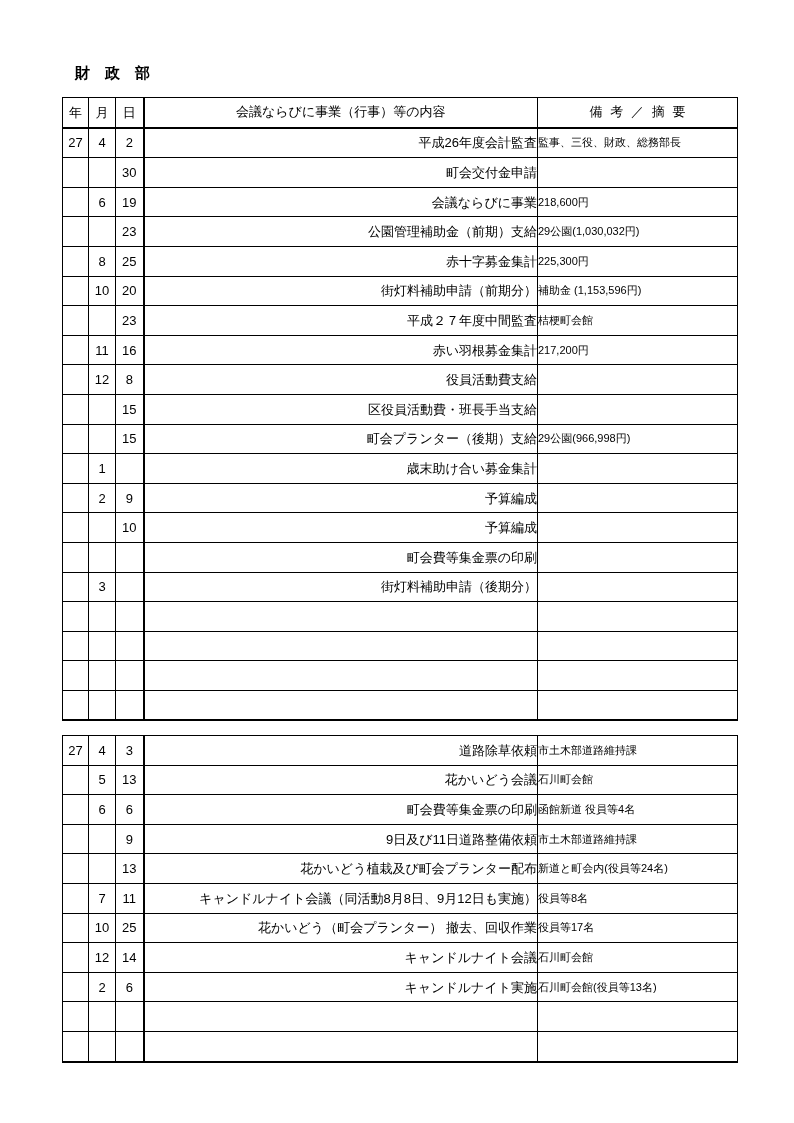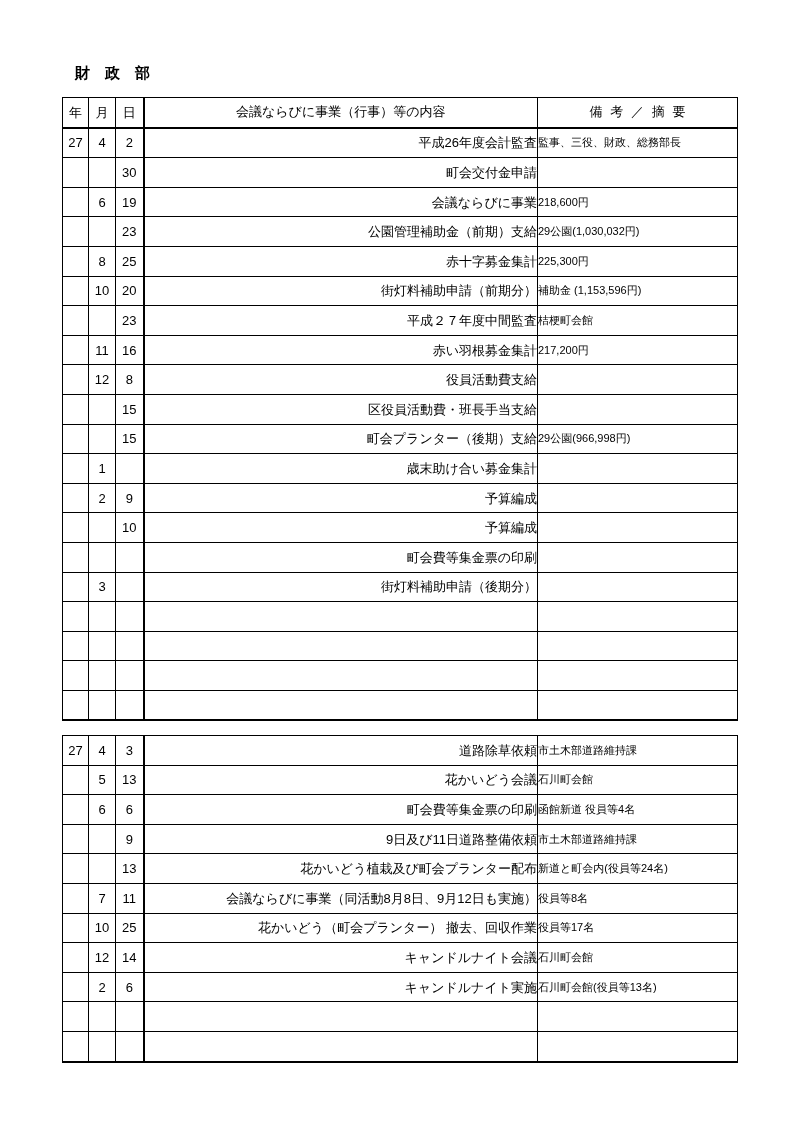--- a/index.html
+++ b/index.html
@@ -288,21 +288,21 @@
             <td class="c-year"></td>
             <td class="c-month"></td>
             <td class="c-day">13</td>
             <td class="c-content">花かいどう植栽及び町会プランター配布</td>
             <td class="c-remarks">新道と町会内(役員等24名)</td>
           </tr>
           <tr>
             <td class="c-year"></td>
             <td class="c-month">7</td>
             <td class="c-day">11</td>
-            <td class="c-content">会議ならびに事業（同活動8月8日、9月12日も実施）</td>
+            <td class="c-content">キャンドルナイト会議（同活動8月8日、9月12日も実施）</td>
             <td class="c-remarks">役員等8名</td>
           </tr>
           <tr>
             <td class="c-year"></td>
             <td class="c-month">10</td>
             <td class="c-day">25</td>
             <td class="c-content">花かいどう（町会プランター） 撤去、回収作業</td>
             <td class="c-remarks">役員等17名</td>
           </tr>
           <tr>

